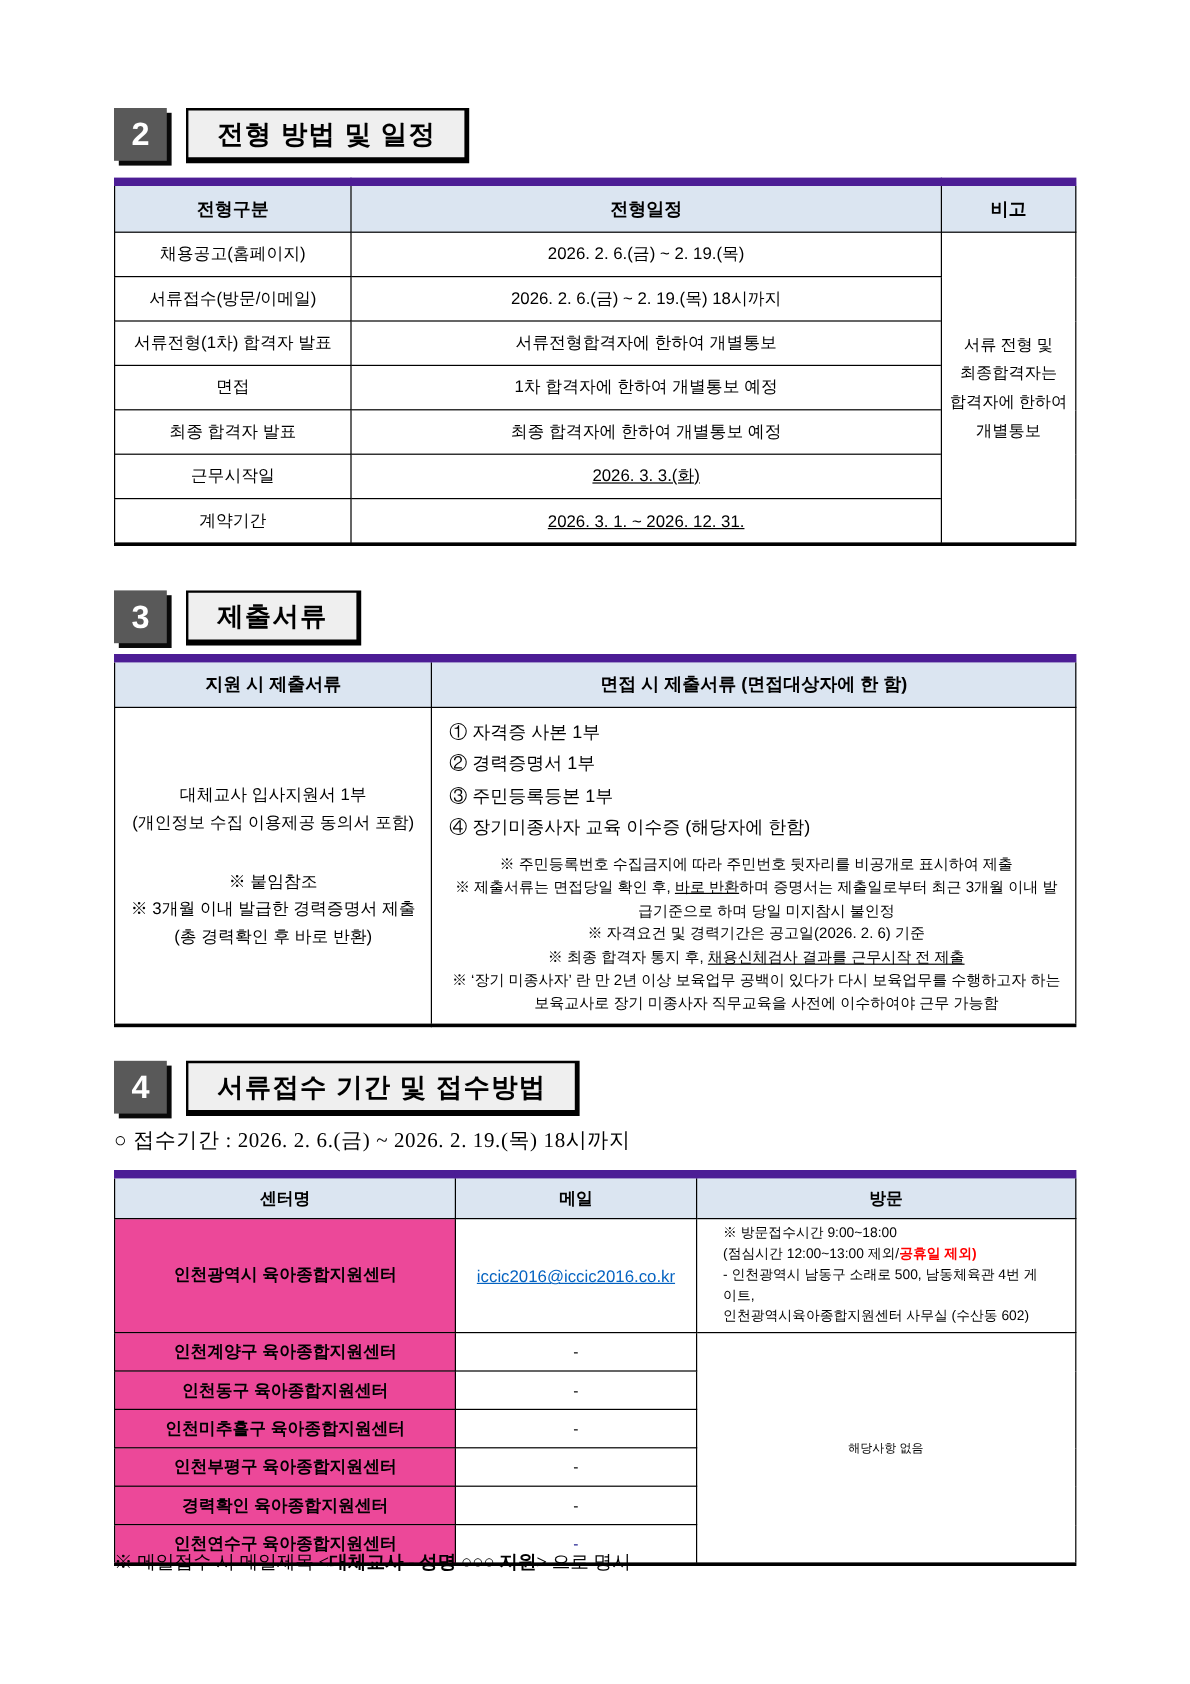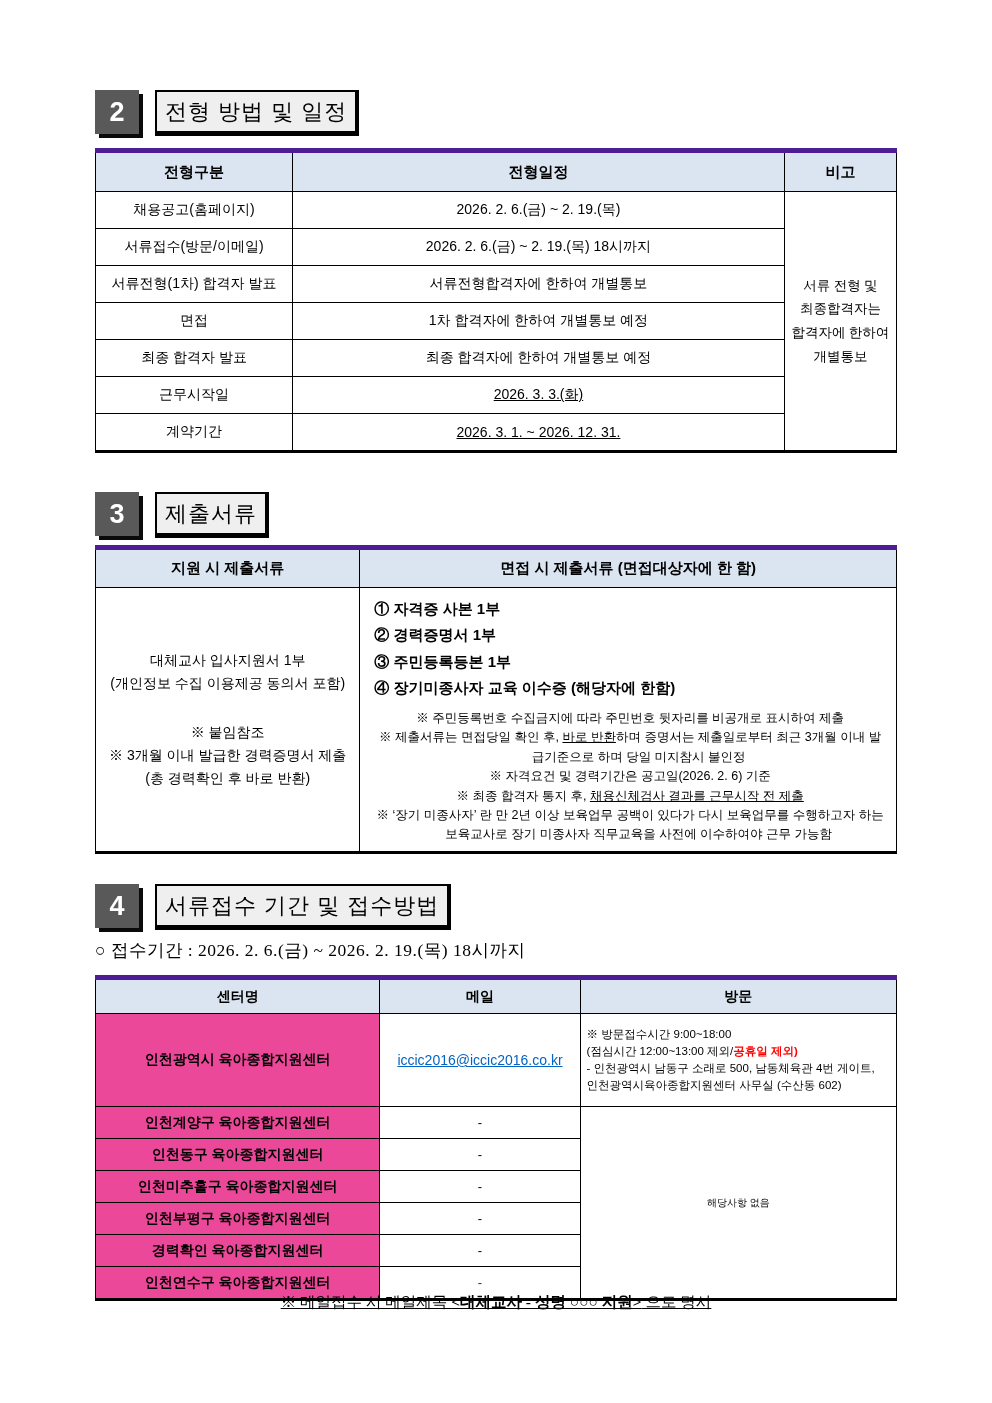--- a/index.html
+++ b/index.html
@@ -8,58 +8,58 @@
   .content{position:absolute;left:95px;top:0;width:802px;}
   .abs{position:absolute;left:0;width:100%;}
 
   
   .sec-header{display:flex;align-items:flex-start;gap:16px;}
   .badge{width:44px;height:44px;background:#595959;color:#fff;font-weight:bold;
          font-size:27px;display:flex;align-items:center;justify-content:center;
          box-shadow:4px 4px 0 0 #0a0a0a;flex:0 0 auto;}
   .title-box{background:#efefef;border-top:2px solid #000;border-left:2px solid #000;
              border-right:4px solid #000;border-bottom:5px solid #000;
-             padding:5px 8px 4px;font-size:22px;font-weight:normal;letter-spacing:1px;}
+             padding:5px 24px 4px;font-size:22px;font-weight:bold;letter-spacing:1px;}
 
   
   table{border-collapse:collapse;width:100%;table-layout:fixed;}
-  table.doc{border-top:5px solid #4c1d95;border-bottom:3px solid #000;}
+  table.doc{border-top:7px solid #4c1d95;border-bottom:3px solid #000;}
   .doc th,.doc td{border:1px solid #000;padding:2px 6px;vertical-align:middle;}
   .doc th{background:#dbe5f1;font-weight:bold;font-size:15px;}
   .center{text-align:center;}
   .u{text-decoration:underline;}
 
   
   .t1 th{height:34px;}
   .t1 td{height:32px;font-size:14px;text-align:center;}
   .t1 .remark{font-family:"Liberation Serif", serif;font-size:13.5px;line-height:1.75;
               text-align:center;}
 
   
   .t2 th{height:33px;}
   .t2 .leftcell{font-size:14px;text-align:center;line-height:1.65;}
   .t2 .leftcell .gap{height:26px;}
   .t2 .rightcell{vertical-align:top;padding:8px 10px 6px 14px;}
-  .t2 .item{font-size:15px;line-height:1.75;font-weight:bold;}
+  .t2 .item{font-size:15px;line-height:1.75;}
   .t2 .note{font-size:12.5px;line-height:1.55;padding-left:17px;text-indent:-17px;text-align:center;}
 
   
   .t3 th{height:29px;font-size:14px;}
   .t3 td{font-size:13px;}
   .t3 .cname{background:#ec4899;font-weight:bold;text-align:center;font-size:14px;height:27px;}
   .t3 .cname-first{height:88px;}
   .t3 .dash{text-align:center;}
   .t3 .dash-navy{color:#1a1a8c;}
   .t3 .email a{color:#0563c1;font-size:14px;}
-  .t3 .visit-info{font-size:11.5px;line-height:1.5;padding:4px 6px;}
+  .t3 .visit-info{font-size:11.5px;line-height:1.5;padding:4px 22px;}
   .t3 .red{color:#ff0000;font-weight:bold;}
   .t3 .na{text-align:center;font-size:10px;}
 
   .period-line{font-family:"Liberation Serif", serif;font-size:17.5px;letter-spacing:.5px;}
-  .footer-note{font-family:"Liberation Serif", serif;font-size:15.5px;text-align:center;text-decoration:underline;}
+  .footer-note{font-family:"Liberation Serif", serif;font-size:15.5px;text-align:left;}
   .footer-note .b{font-weight:bold;}
   .block{display:block;}
 </style>
 </head>
 <body>
 
 <div class="page">
   <div class="content">
 
     <div class="abs sec-header" style="top:90px;">

